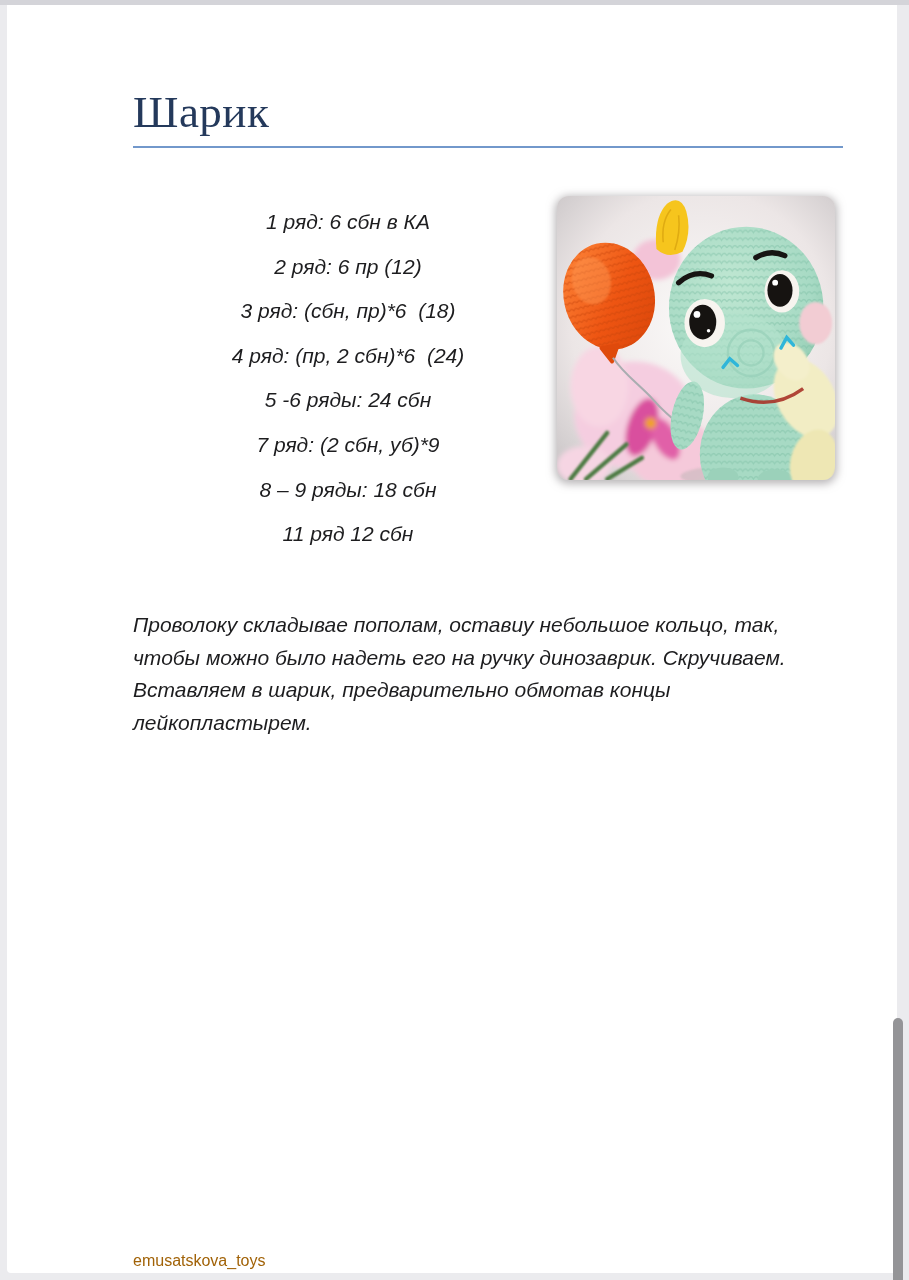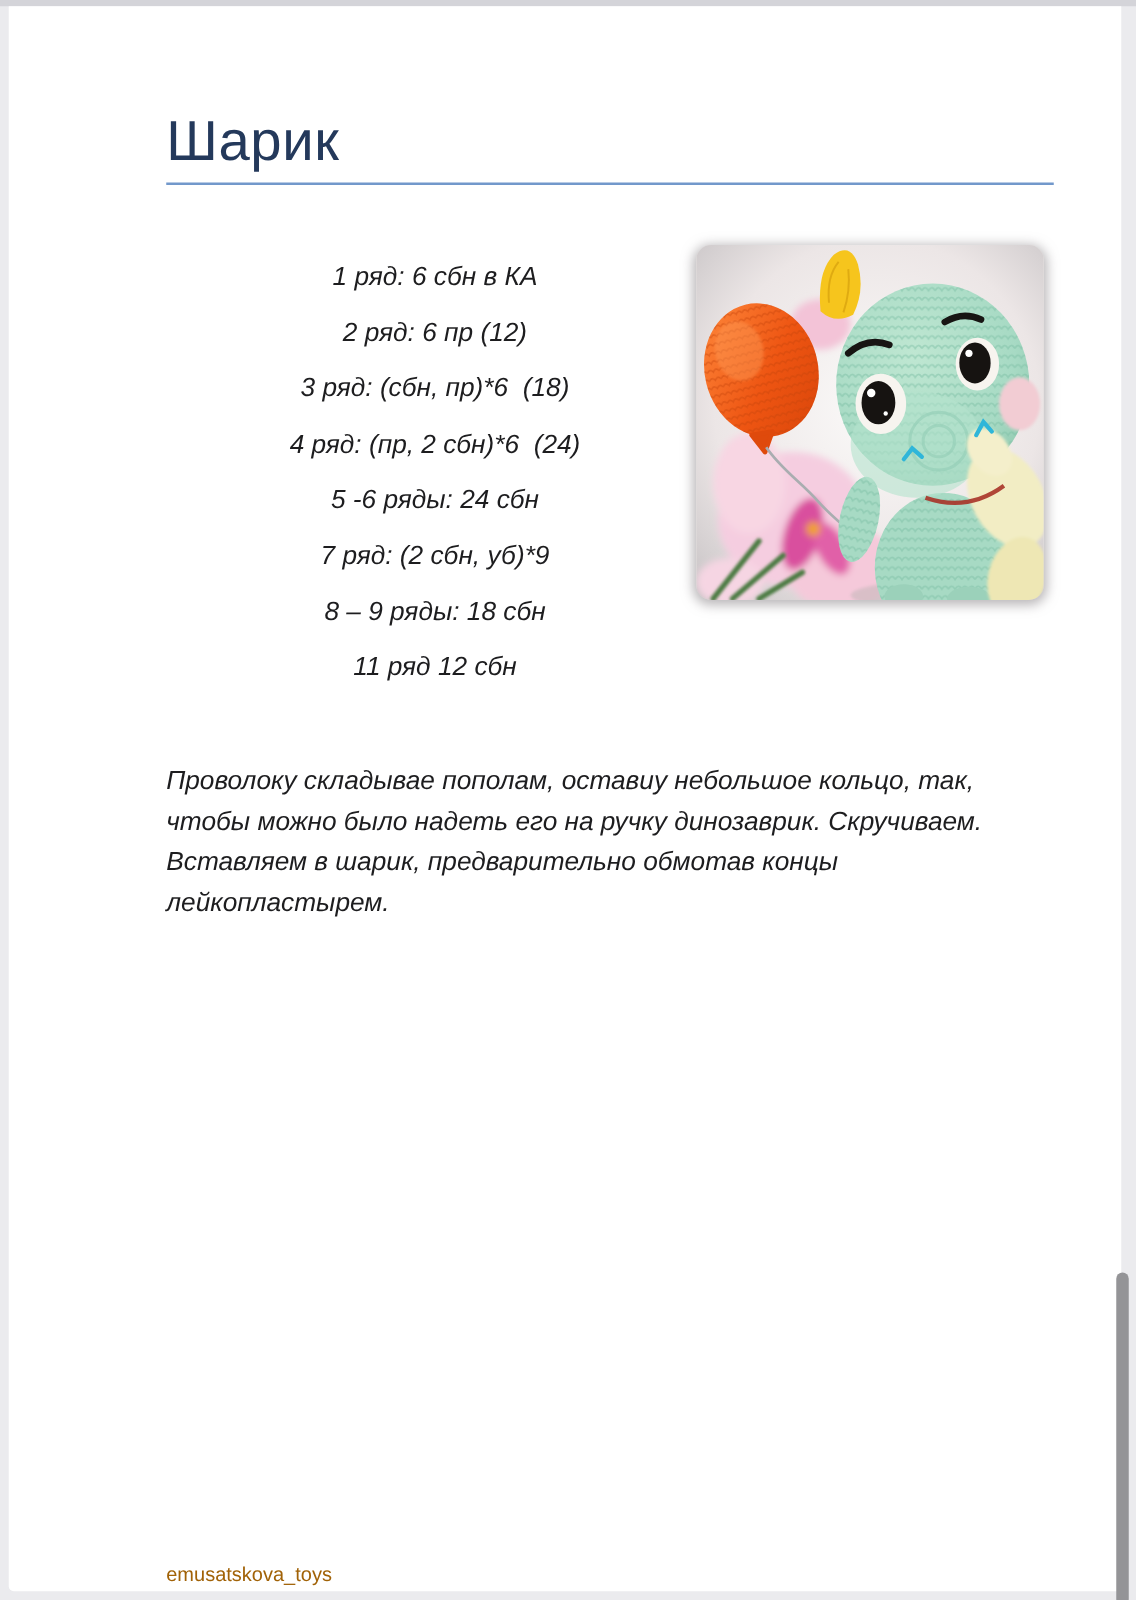--- a/index.html
+++ b/index.html
@@ -14,21 +14,21 @@
     position:absolute;left:0;top:0;width:909px;height:5px;
     background:var(--top-strip,#d4d4d9);
   }
   .page{
     position:absolute;left:7px;top:5px;width:890px;height:1268px;
     background:var(--page-bg,#ffffff);
     border-radius:0 0 4px 4px;
   }
   .title{
     position:absolute;left:126px;top:82px;margin:0;
-    font-family:Liberation Sans, sans-serif;
+    font-family:Liberation Serif, serif;
     font-weight:500;font-size:45px;line-height:1.15;
     color:var(--title-color,#24395b);
     letter-spacing:0.5px;
   }
   .rule{
     position:absolute;left:126px;top:141px;width:710px;height:2px;
     background:var(--rule-color,#7298cb);
   }
   .rows{position:absolute;left:126px;top:205px;width:430px;text-align:center;}
   .rows p,.rows2 p{

